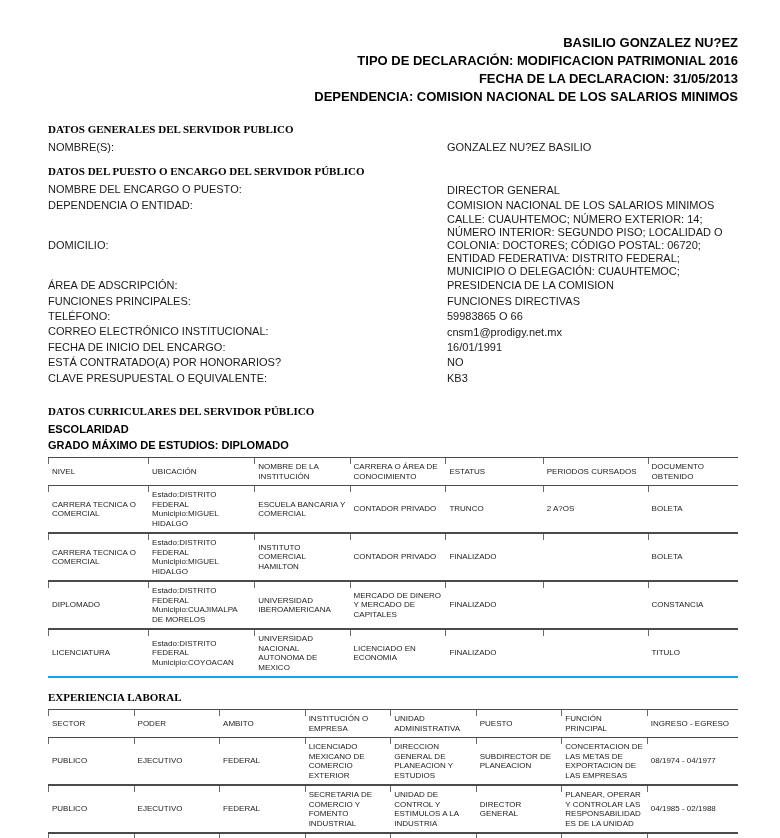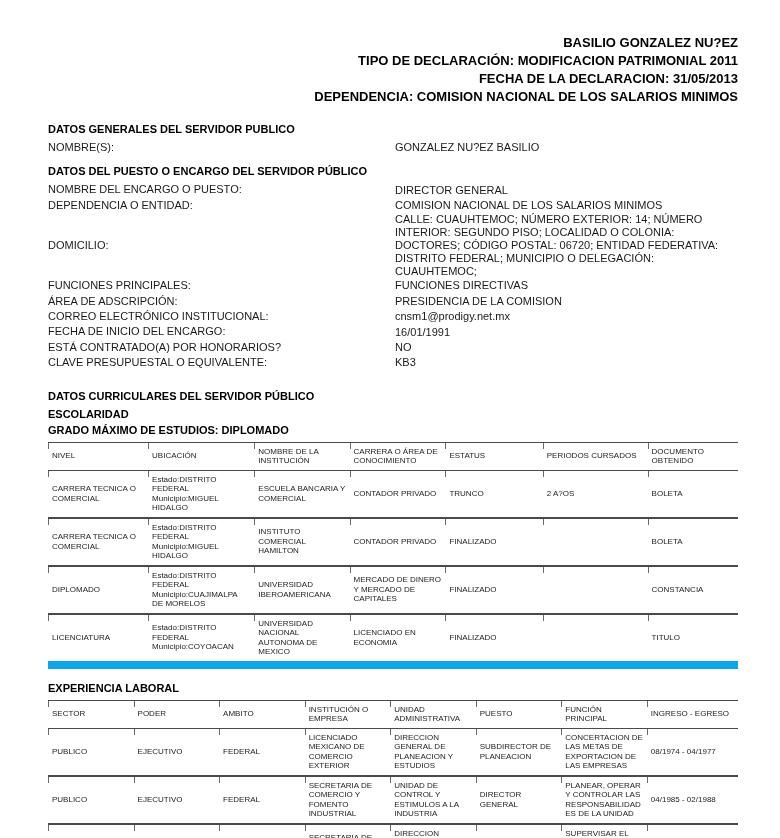--- a/index.html
+++ b/index.html
@@ -26,53 +26,54 @@
     color: #000;
     margin-bottom: 16px;
   }
   
   .section-title {
     font-weight: bold;
     font-size: 11px;
     line-height: 14px;
     color: #000;
     margin: 0 0 4px 0;
+    font-family: Liberation Serif, serif;
   }
   .sub-title {
     font-weight: bold;
     font-size: 11px;
     line-height: 14px;
     color: #000;
     margin: 2px 0 0 0;
   }
   .section { margin-bottom: 9px; }
   
   .field-row {
     display: flex;
     align-items: center;
     font-size: 11px;
     line-height: 15.4px;
   }
   .field-label {
     flex: none;
-    width: 347px;
+    width: 399px;
   }
   .field-value {
     flex: 1;
     max-width: 345px;
     line-height: 13px;
   }
   
   table.data-table {
     width: 100%;
     border-collapse: collapse;
     table-layout: fixed;
     margin-top: 5px;
     border-top: 1px solid #4a4a4a;
-    border-bottom: 8px solid #0ea5e9;
+    border-bottom: 2px solid #0ea5e9;
   }
   table.data-table th, table.data-table td {
     font-size: 8px;
     font-weight: normal;
     line-height: 9.5px;
     text-align: left;
     vertical-align: middle;
     padding: 4px 4px;
     color: #222;
     white-space: pre-line;
@@ -85,21 +86,21 @@
   .spacer-sm { height: 9px; }
   .tbl-section-title { margin: 12px 0 0 0; }
 </style>
 </head>
 <body>
 
 <div class="page">
 
   <div class="doc-header">
     <div>BASILIO GONZALEZ NU?EZ</div>
-    <div>TIPO DE DECLARACIÓN: MODIFICACION PATRIMONIAL 2011</div>
+    <div>TIPO DE DECLARACIÓN: MODIFICACION PATRIMONIAL 2016</div>
     <div>FECHA DE LA DECLARACION: 31/05/2013</div>
     <div>DEPENDENCIA: COMISION NACIONAL DE LOS SALARIOS MINIMOS</div>
   </div>
 
   <div class="section">
     <div class="section-title">DATOS GENERALES DEL SERVIDOR PUBLICO</div>
     <div>
         <div class="field-row">
           <div class="field-label">NOMBRE(S):</div>
           <div class="field-value">GONZALEZ NU?EZ BASILIO</div>
@@ -116,26 +117,30 @@
         </div>
         <div class="field-row">
           <div class="field-label">DEPENDENCIA O ENTIDAD:</div>
           <div class="field-value">COMISION NACIONAL DE LOS SALARIOS MINIMOS</div>
         </div>
         <div class="field-row">
           <div class="field-label">DOMICILIO:</div>
           <div class="field-value">CALLE: CUAUHTEMOC; NÚMERO EXTERIOR: 14; NÚMERO INTERIOR: SEGUNDO PISO; LOCALIDAD O COLONIA: DOCTORES; CÓDIGO POSTAL: 06720; ENTIDAD FEDERATIVA: DISTRITO FEDERAL; MUNICIPIO O DELEGACIÓN: CUAUHTEMOC;</div>
         </div>
         <div class="field-row">
+          <div class="field-label">ÁREA DE ADSCRIPCIÓN:</div>
+          <div class="field-value">PRESIDENCIA DE LA COMISION</div>
+        </div>
+        <div class="field-row">
           <div class="field-label">FUNCIONES PRINCIPALES:</div>
           <div class="field-value">FUNCIONES DIRECTIVAS</div>
         </div>
         <div class="field-row">
-          <div class="field-label">ÁREA DE ADSCRIPCIÓN:</div>
-          <div class="field-value">PRESIDENCIA DE LA COMISION</div>
+          <div class="field-label">TELÉFONO:</div>
+          <div class="field-value">59983865 O 66</div>
         </div>
         <div class="field-row">
           <div class="field-label">CORREO ELECTRÓNICO INSTITUCIONAL:</div>
           <div class="field-value">cnsm1@prodigy.net.mx</div>
         </div>
         <div class="field-row">
           <div class="field-label">FECHA DE INICIO DEL ENCARGO:</div>
           <div class="field-value">16/01/1991</div>
         </div>
         <div class="field-row">

